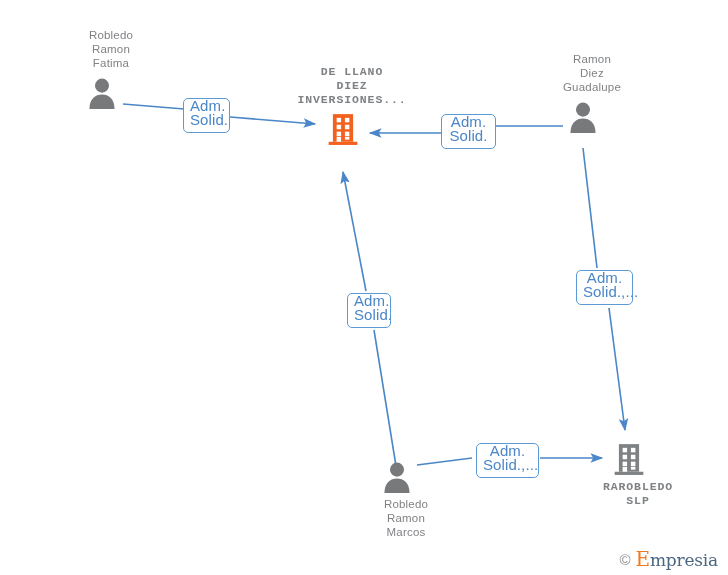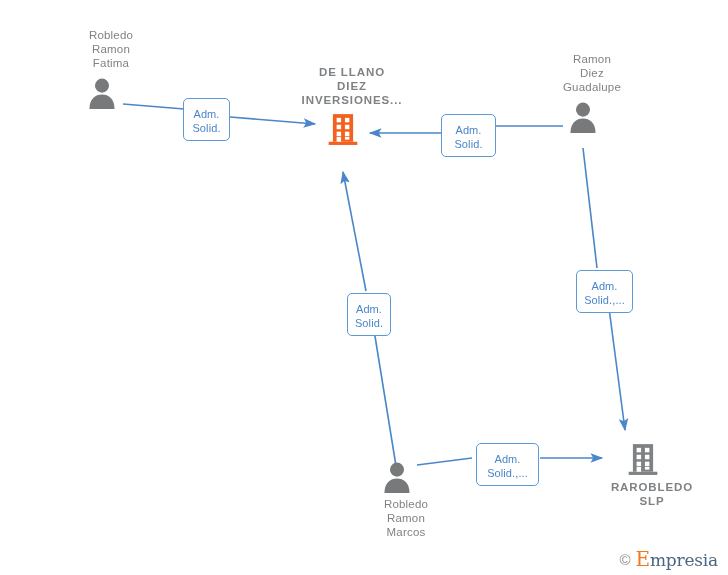--- a/index.html
+++ b/index.html
@@ -40,41 +40,42 @@
     color: #808285;
     text-align: center;
     letter-spacing: 0.2px;
     white-space: pre-line;
     margin-left: 18px;
   }
   .node-label.company {
     font-weight: bold;
     letter-spacing: 0.9px;
     color: #7f8285;
+    font-family: Liberation Mono, monospace;
   }
   .node-icon {
     width: 34px;
     height: 34px;
     display: block;
   }
   .label-above .node-label { margin-bottom: 5px; }
   .label-below .node-label { margin-top: 4px; }
 
   
   .chip {
     position: absolute;
     box-sizing: border-box;
     background: #ffffff;
     border: 1px solid #5b9bd5;
     border-radius: 5px;
     color: #4a86c8;
-    font-size: 11px;
+    font-size: 15px;
     line-height: 14px;
     text-align: center;
-    padding: 8px 6px 5px 6px;
+    padding: 0 6px 5px 6px;
     white-space: pre-line;
     letter-spacing: 0.1px;
   }
 
   
   #watermark {
     position: absolute;
     right: 10px;
     bottom: 6px;
     display: flex;
@@ -178,21 +179,21 @@
   <div class="node label-below" style="left:332px; top:459px;">
     <svg class="node-icon" viewBox="0 0 32 32" xmlns="http://www.w3.org/2000/svg">
       <circle cx="16" cy="10" r="6.6" fill="#77797b"></circle>
       <path d="M4.2 32 C4.2 22.6 9.6 18.4 16 18.4 C22.4 18.4 27.8 22.6 27.8 32 Z" fill="#77797b"></path>
     </svg>
     <div class="node-label">Robledo
 Ramon
 Marcos</div>
   </div>
 
-  <div class="node label-below" style="left:578px; top:442px;">
+  <div class="node label-below" style="left:564px; top:442px;">
     <svg class="node-icon" viewBox="0 0 32 32" xmlns="http://www.w3.org/2000/svg">
       <rect x="6.5" y="2" width="19" height="26" fill="#7f8285"></rect>
       <rect x="2.5" y="28" width="27" height="3" fill="#7f8285"></rect>
       <rect x="10" y="5.5" width="4.2" height="4.2" fill="#ffffff"></rect>
       <rect x="17.8" y="5.5" width="4.2" height="4.2" fill="#ffffff"></rect>
       <rect x="10" y="12" width="4.2" height="4.2" fill="#ffffff"></rect>
       <rect x="17.8" y="12" width="4.2" height="4.2" fill="#ffffff"></rect>
       <rect x="10" y="18.5" width="4.2" height="4.2" fill="#ffffff"></rect>
       <rect x="17.8" y="18.5" width="4.2" height="4.2" fill="#ffffff"></rect>
       <rect x="10" y="23.4" width="4.2" height="4.6" fill="#ffffff"></rect>

